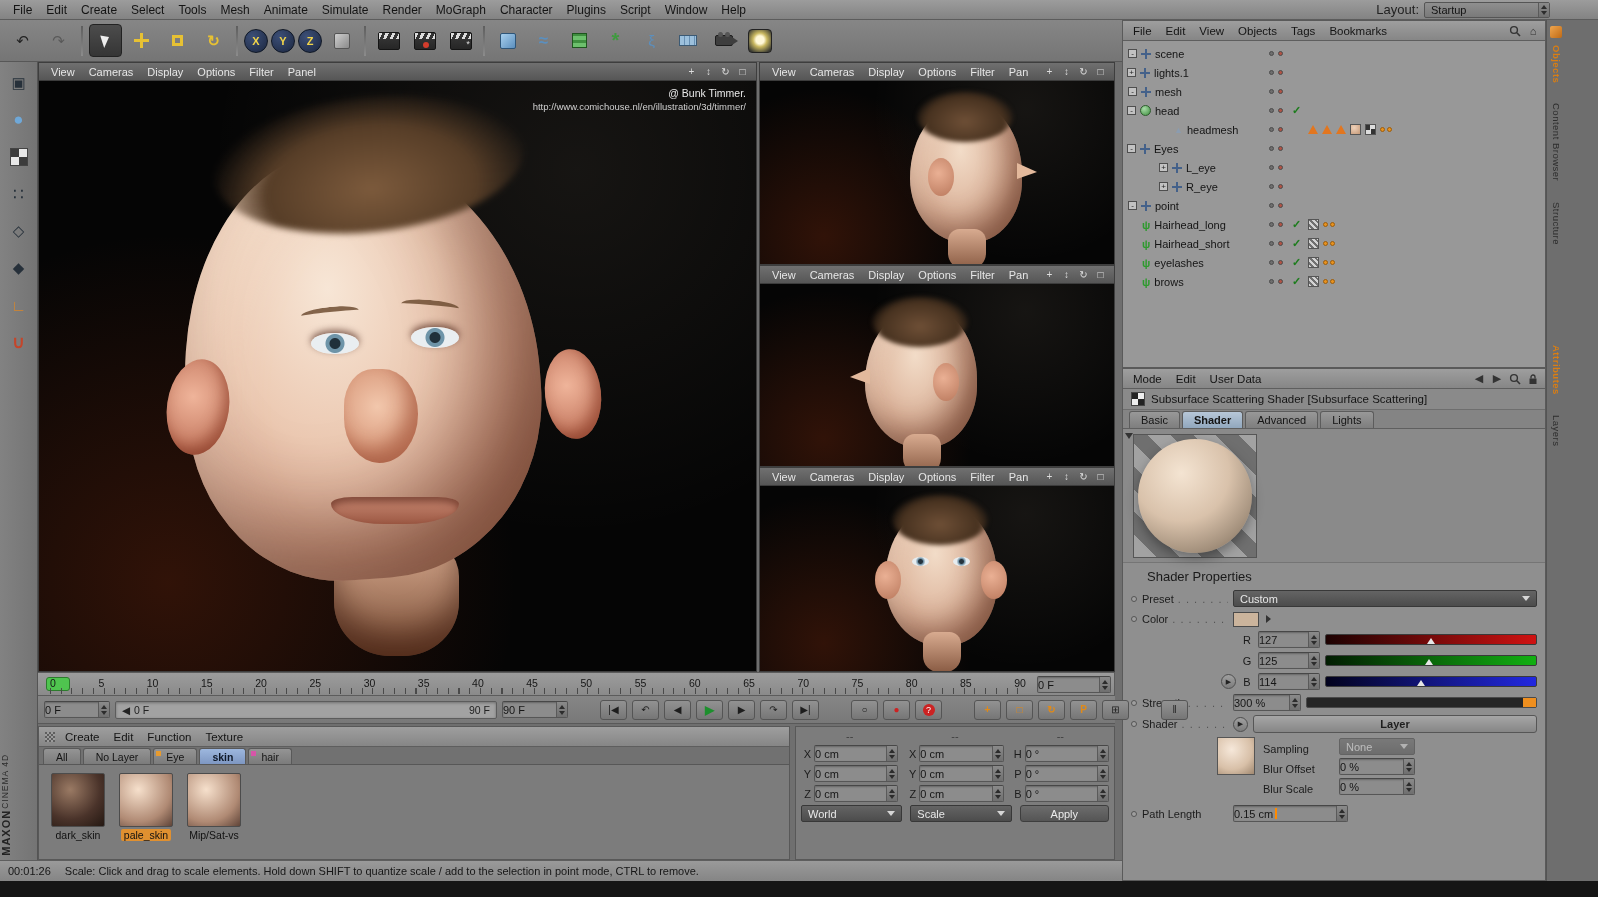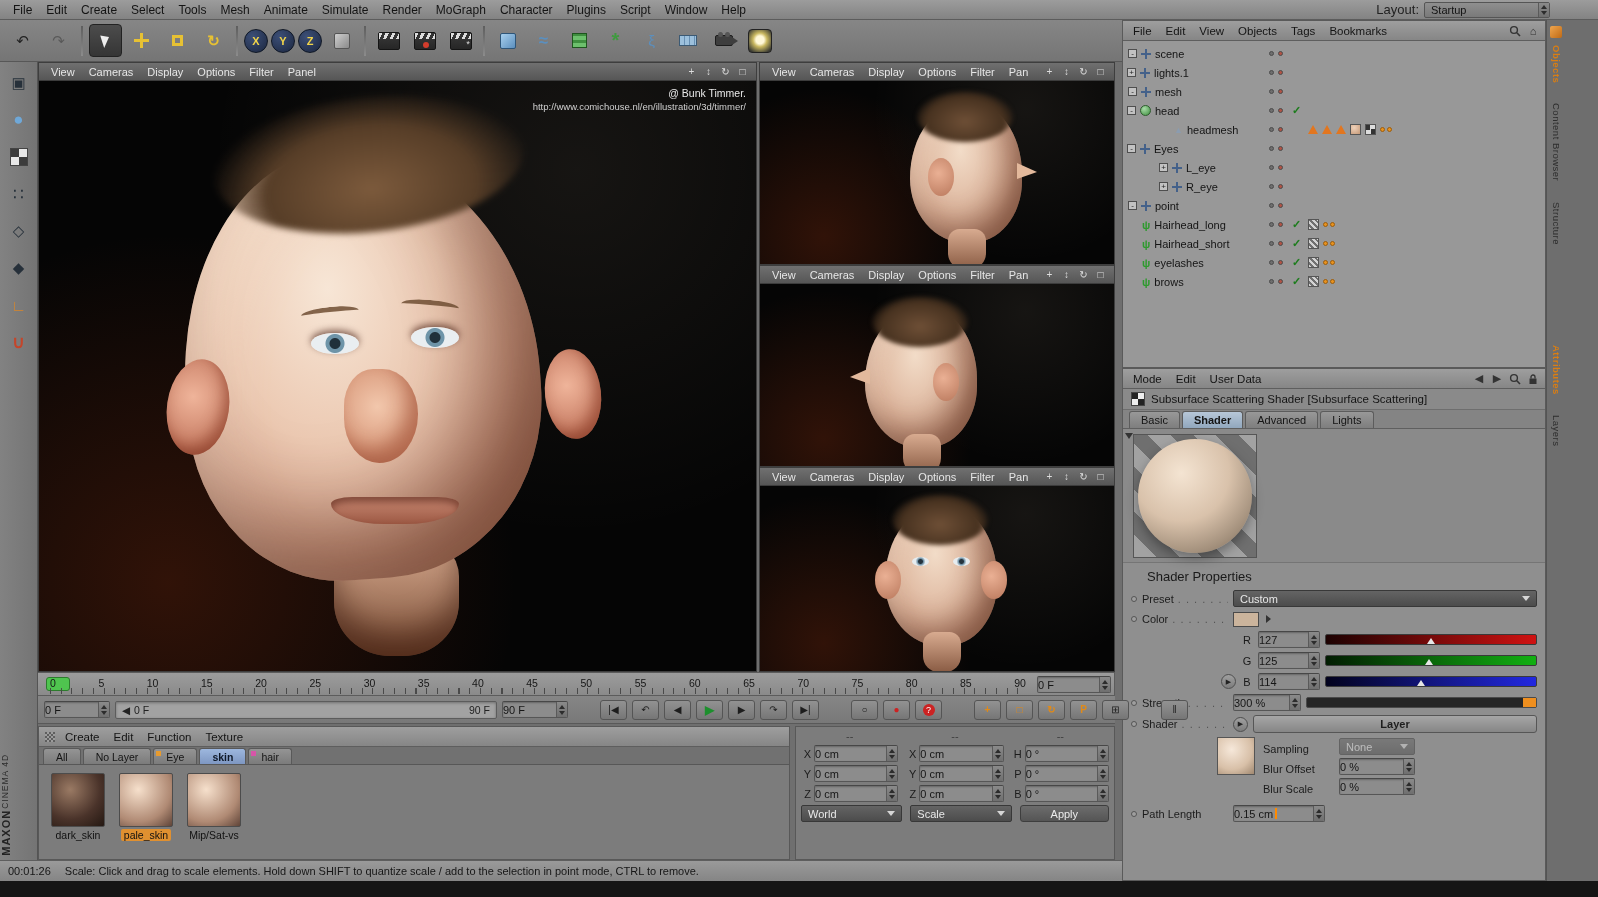--- a/index.html
+++ b/index.html
@@ -861,21 +861,21 @@
             <i class="up"></i>
             <i class="dn"></i>
           </span>
         </span>
     </div>
   </div>
 
   <div class="prow" style="margin-top:8px">
     <span class="adot"></span>
     <span class="plabel">Path Length</span>
-    <span class="fld" style="width:92px">
+    <span class="fld" style="width:115px">
         <span>0.15 cm</span>
         <span class="tcaret"></span>
         <span class="stp">
           <i class="up"></i>
           <i class="dn"></i>
         </span>
       </span>
   </div>
 </div>
 

